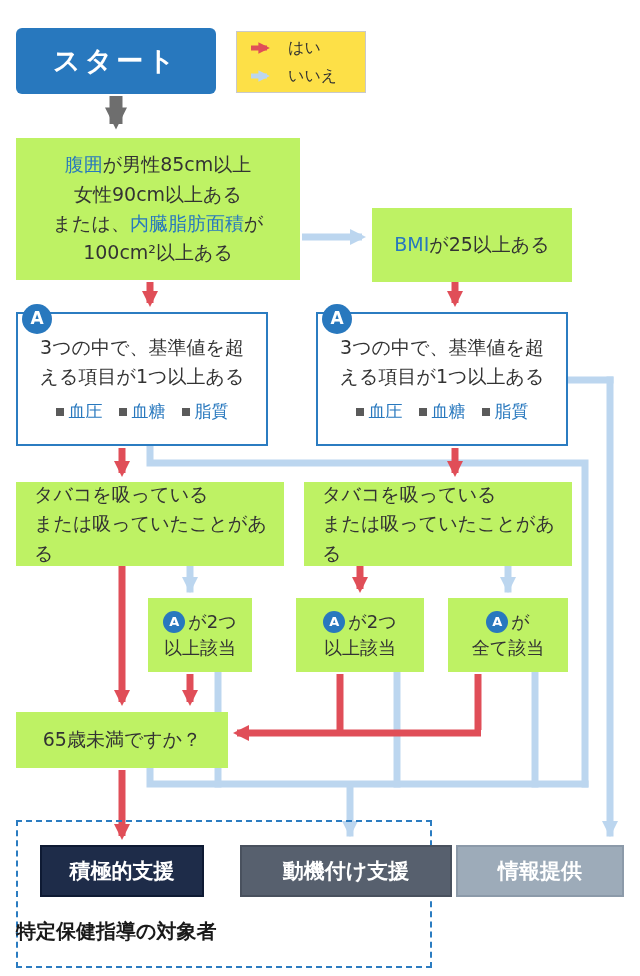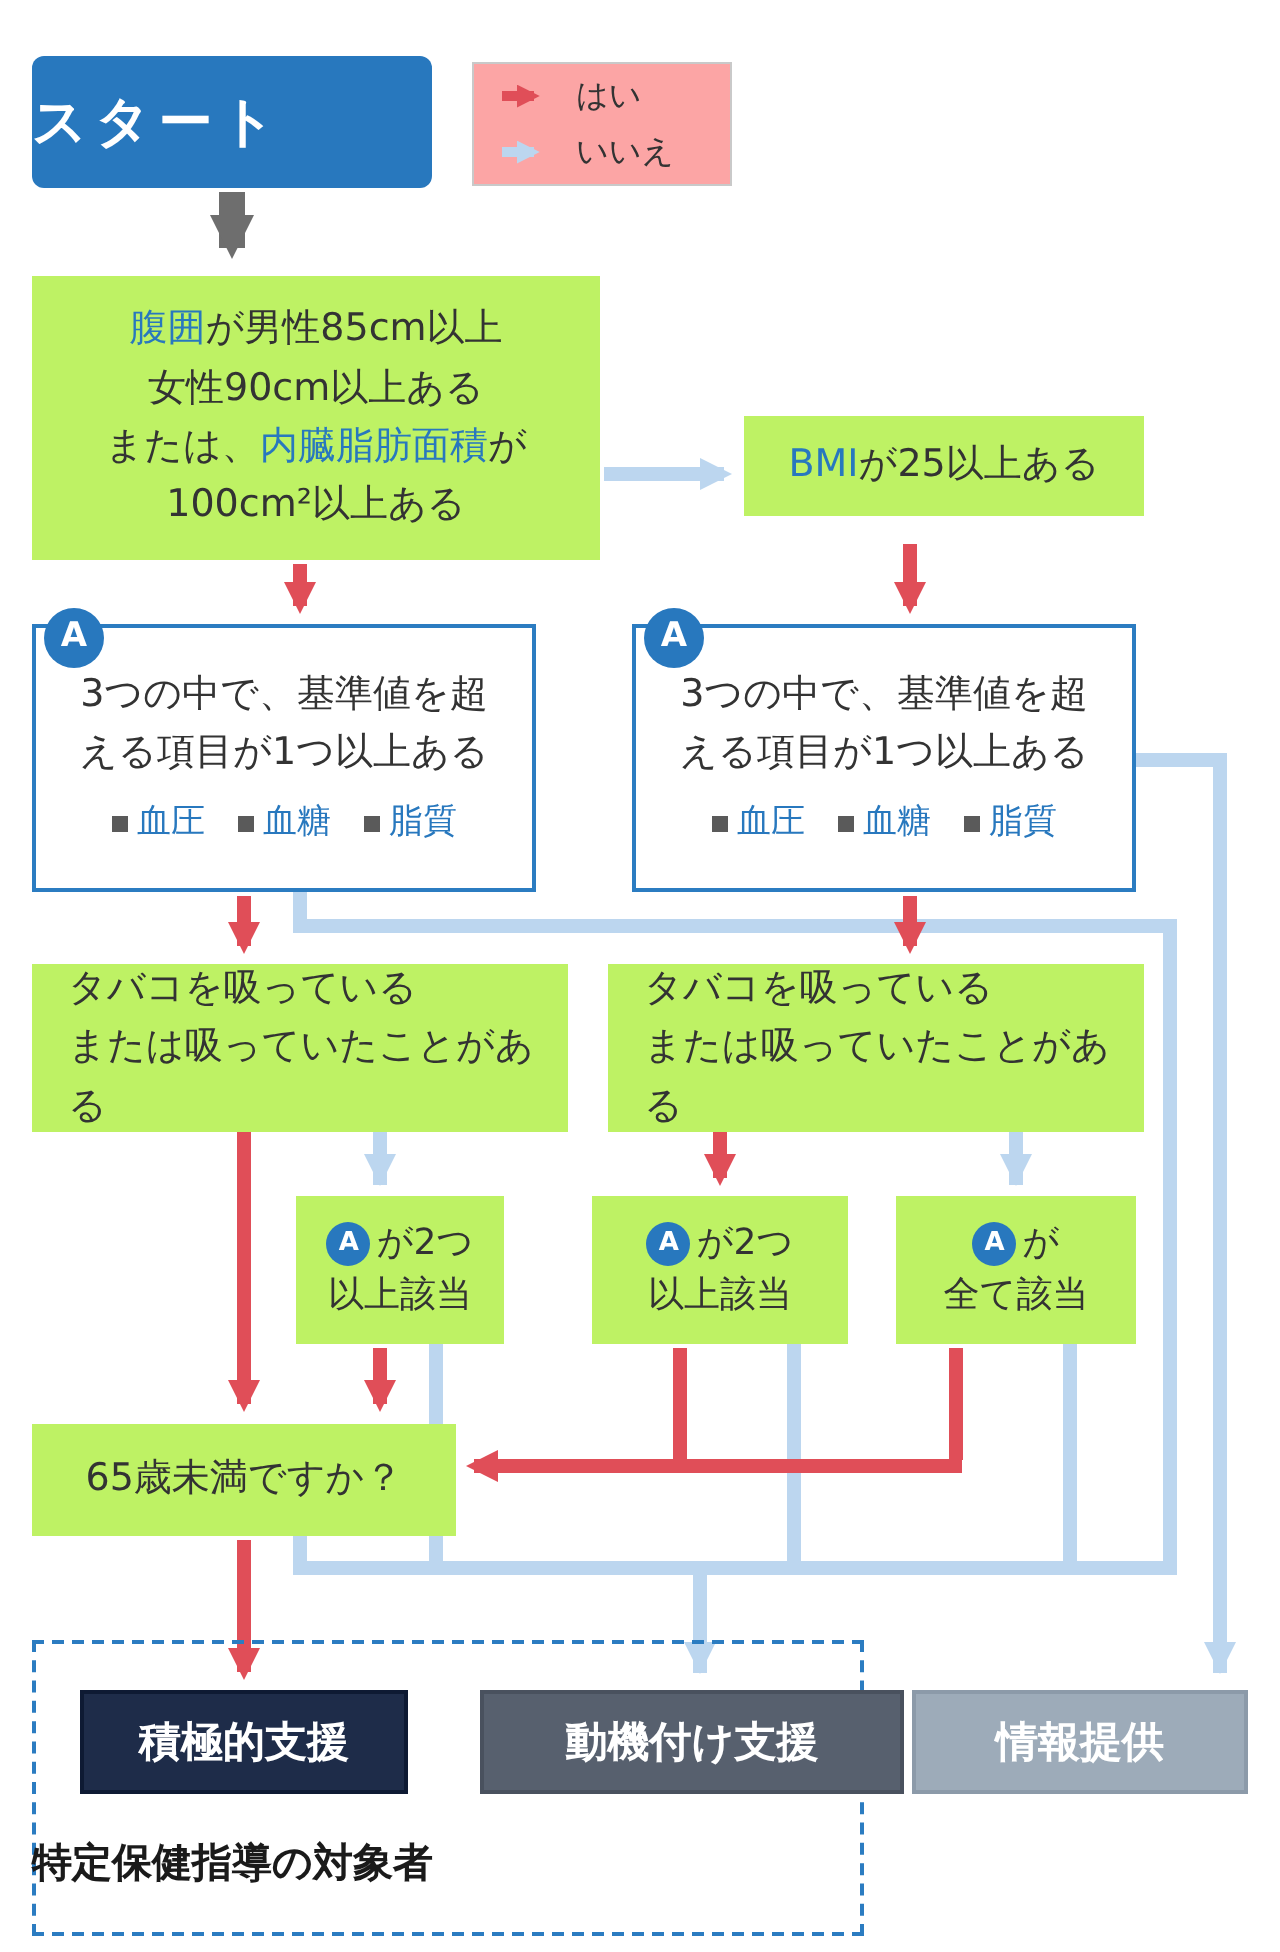--- a/index.html
+++ b/index.html
@@ -5,26 +5,26 @@
   html,body{margin:0;padding:0;background:#fff;}
   .stage{position:relative;width:640px;height:976px;background:#fff;overflow:hidden;
          font-family:"DejaVu Sans","Liberation Sans",sans-serif;color:#333;}
   .wires{position:absolute;left:0;top:0;z-index:0;}
   .node{position:absolute;box-sizing:border-box;z-index:1;}
   .gbox{background:#bef264;color:#333;display:flex;flex-direction:column;align-items:center;
         justify-content:center;font-size:19px;line-height:1.55;text-align:center;}
   .hl{color:#2878be;}
   .start{left:16px;top:28px;width:200px;height:66px;background:#2878be;border-radius:6px;
          color:#fff;font-size:27px;font-weight:bold;letter-spacing:4px;
-         display:flex;align-items:center;}
-  .legend{left:236px;top:31px;width:130px;height:62px;background:#fca5a5;border:1px solid #c9c9c9;
+         display:flex;align-items:center;justify-content:center;}
+  .legend{left:236px;top:31px;width:130px;height:62px;background:#fde047;border:1px solid #c9c9c9;
           display:flex;flex-direction:column;justify-content:center;gap:7px;padding-left:12px;}
   .lrow{display:flex;align-items:center;gap:9px;font-size:16px;color:#333;}
   .waist{left:16px;top:138px;width:284px;height:142px;}
-  .bmi{left:372px;top:208px;width:200px;height:50px;}
+  .bmi{left:372px;top:208px;width:200px;height:74px;}
   .bmirow{display:flex;flex-direction:row;align-items:center;justify-content:center;}
   .crit{left:16px;top:312px;width:252px;height:134px;background:#fff;border:2px solid #2b7cc1;
         color:#333;display:flex;flex-direction:column;align-items:center;justify-content:center;
         font-size:19px;line-height:1.5;text-align:center;}
   .crit.right{left:316px;}
   .badge-corner{position:absolute;left:4px;top:-10px;width:30px;height:30px;border-radius:50%;
         background:#2878be;color:#fff;font-size:17px;font-weight:bold;
         display:flex;align-items:center;justify-content:center;}
   .crit-items{display:flex;gap:16px;margin-top:9px;font-size:17px;color:#2878be;align-items:center;}
   .crit-item{display:flex;align-items:center;}

